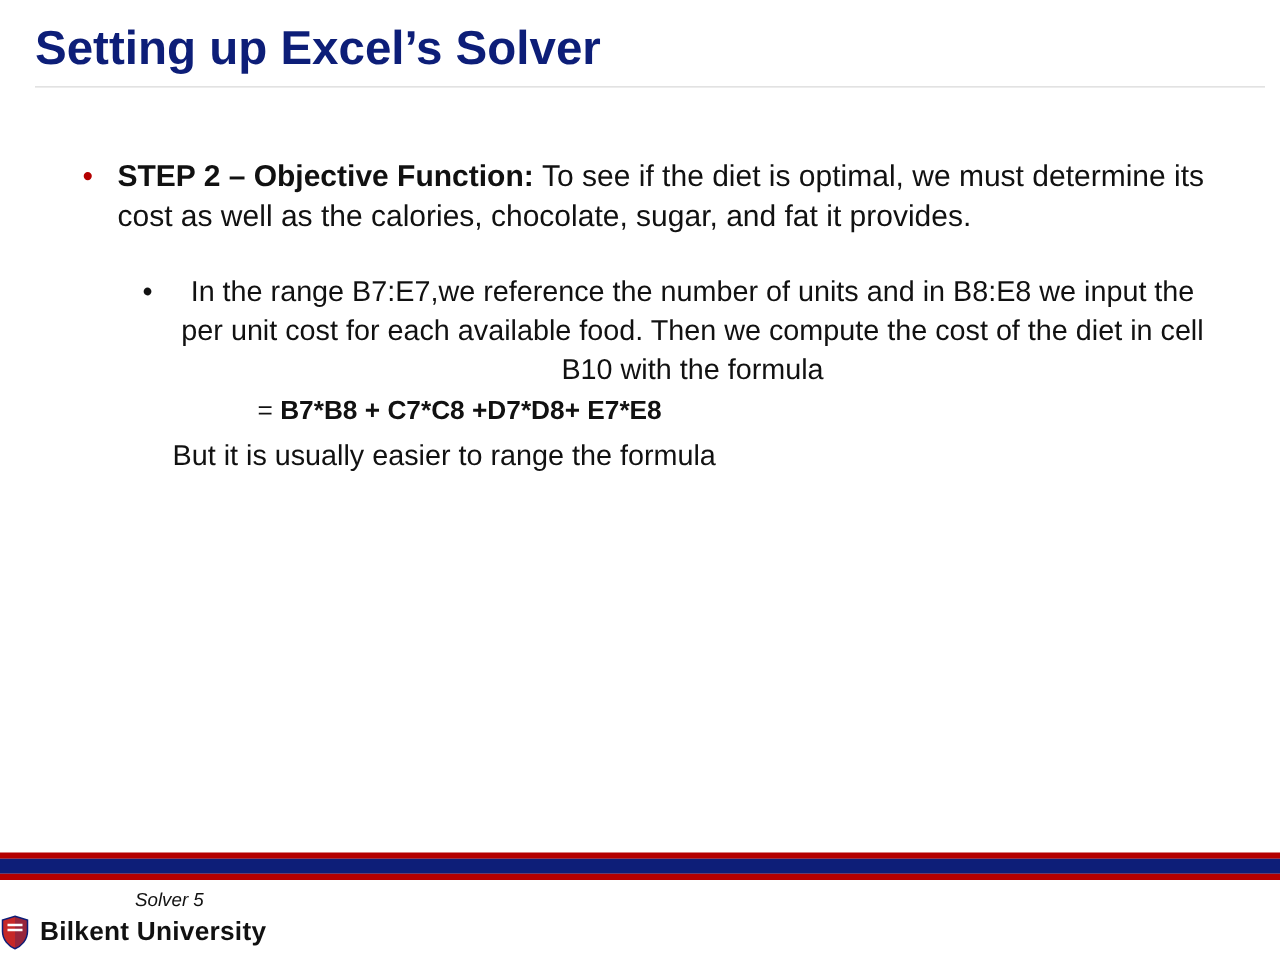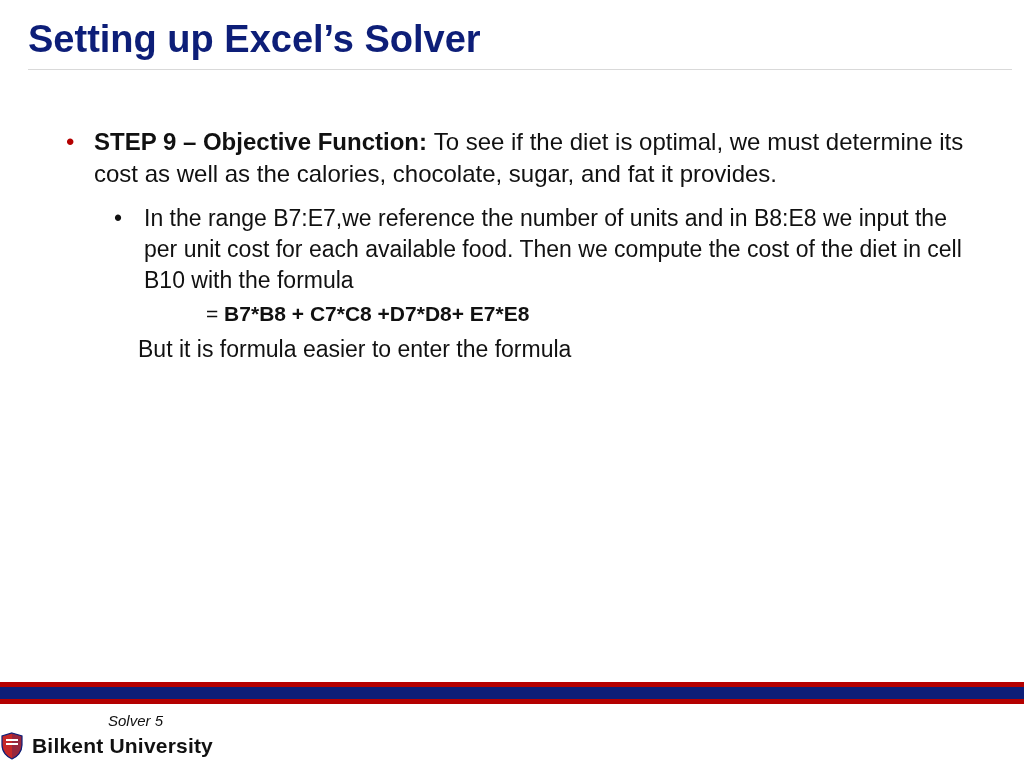--- a/index.html
+++ b/index.html
@@ -6,21 +6,21 @@
   html, body { width: 1024px; height: 768px; font-family: Arial, Helvetica, sans-serif; background: #fff; overflow: hidden; }
   .slide { position: relative; width: 1024px; height: 768px; }
   .title-area { padding: 18px 12px 8px 28px; }
   .title { color: #0d1e78; font-size: 38px; font-weight: bold; }
   .title-rule { border: none; border-top: 1px solid #d9d9d9; margin: 8px 0 0 0; width: 100%; }
   .body-area { padding: 48px 60px 0 60px; color: #111; }
   .lvl1 { list-style: none; }
   .lvl1 > li { position: relative; padding-left: 34px; font-size: 24px; line-height: 1.35; margin-bottom: 12px; }
   .lvl1 > li::before { content: "•"; position: absolute; left: 6px; top: 0; color: #b40000; font-size: 24px; }
   .lvl1 .lead { font-weight: bold; }
-  .lvl2 { list-style: none; margin-top: 12px; }
+  .lvl2 { list-style: none; margin-top: 27px; text-align: center; }
   .lvl2 > li { position: relative; padding-left: 50px; font-size: 23px; line-height: 1.35; }
   .lvl2 > li::before { content: "•"; position: absolute; left: 20px; top: 0; color: #111; font-size: 23px; }
   .formula-row { margin-left: 112px; margin-top: 4px; font-size: 21px; font-weight: bold; }
   .formula-row .eq { font-weight: normal; }
   .followup { margin-left: 44px; margin-top: 6px; font-size: 23px; }
   .footer-bars { position: absolute; left: 0; right: 0; top: 682px; }
   .bar-red { height: 5px; background: #b40000; }
   .bar-navy { height: 12px; background: #0d1e78; }
   .bar-red2 { height: 5px; background: #b40000; }
   .slide-num { position: absolute; left: 108px; top: 712px; font-style: italic; font-size: 15px; color: #111; }
@@ -34,33 +34,33 @@
 <div class="slide">
 
   <div class="title-area">
     <h1 class="title">Setting up Excel’s Solver</h1>
     <hr class="title-rule">
   </div>
 
   <div class="body-area">
     <ul class="lvl1">
       <li>
-        <span class="lead">STEP 9 – Objective Function: </span><span>To see if the diet is optimal, we must determine its cost as well as the calories, chocolate, sugar, and fat it provides.</span>
+        <span class="lead">STEP 2 – Objective Function: </span><span>To see if the diet is optimal, we must determine its cost as well as the calories, chocolate, sugar, and fat it provides.</span>
 
         <ul class="lvl2">
           <li>
             <span>In the range B7:E7,we reference the number of units and in B8:E8 we input the per unit cost for each available food. Then we compute the cost of the diet in cell B10 with the formula</span>
           </li>
         </ul>
 
         <div class="formula-row">
           <span class="eq">= </span><span>B7*B8 + C7*C8 +D7*D8+ E7*E8</span>
         </div>
 
-        <div class="followup">But it is formula easier to enter the formula</div>
+        <div class="followup">But it is usually easier to range the formula</div>
 
 
       </li>
     </ul>
   </div>
 
   <div class="footer-bars">
     <div class="bar-red"></div>
     <div class="bar-navy"></div>
     <div class="bar-red2"></div>

